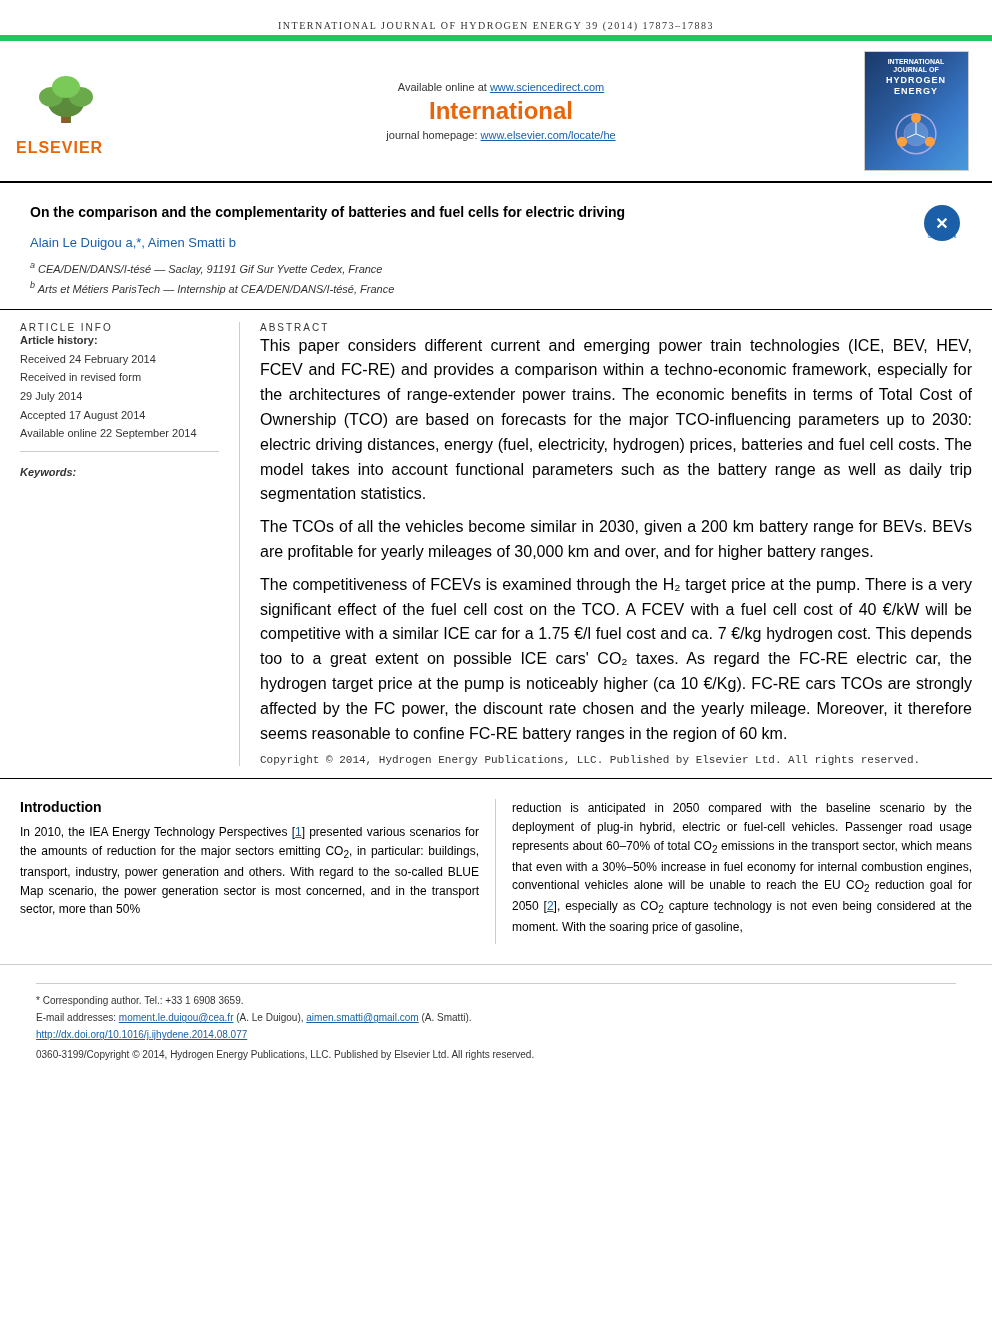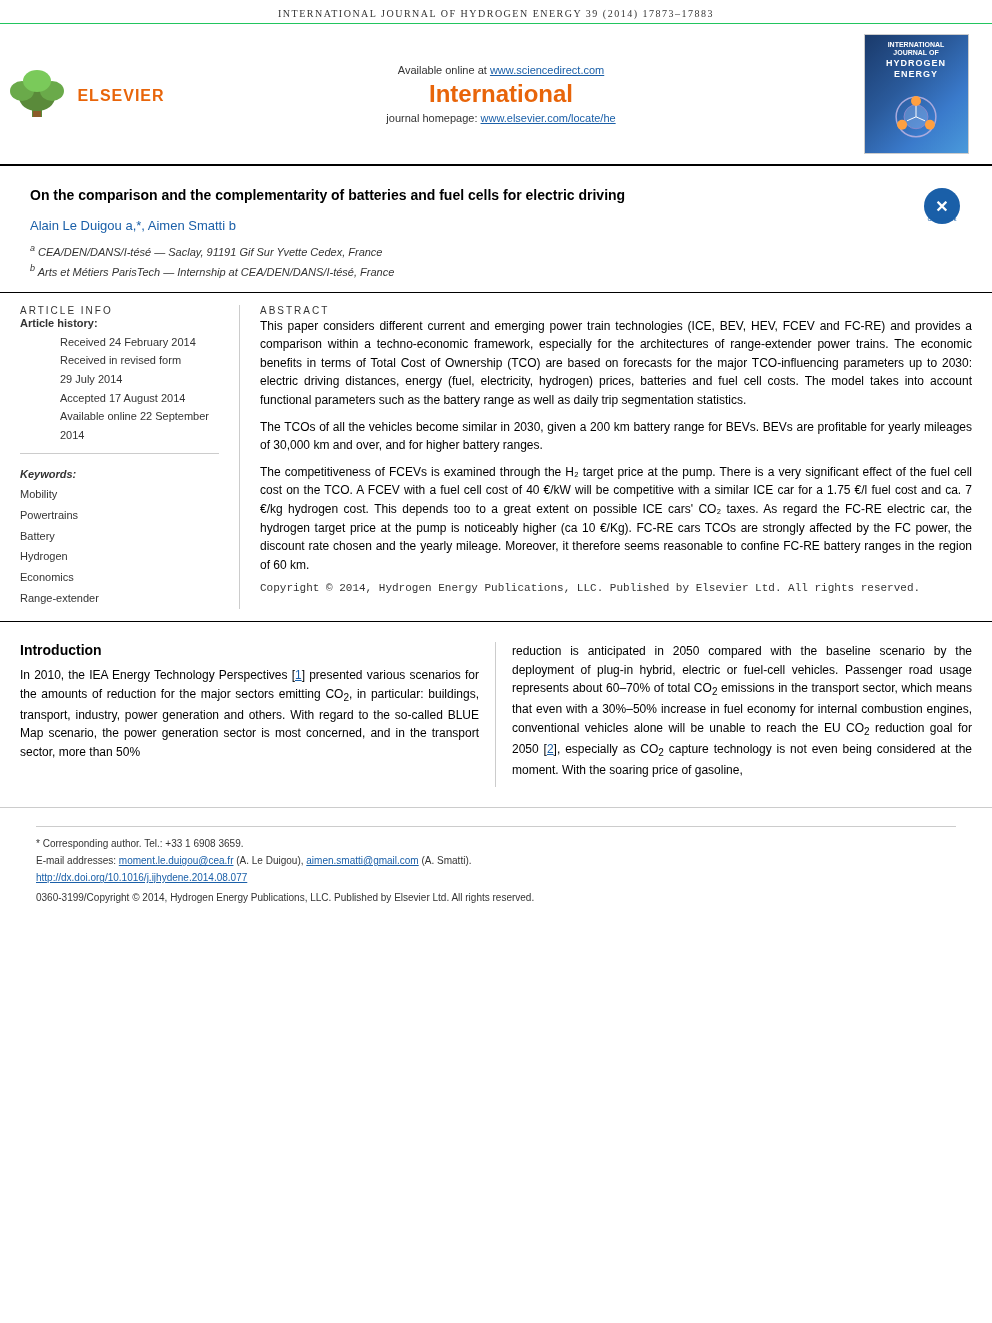--- a/index.html
+++ b/index.html
@@ -8,42 +8,42 @@
       min-height: 1323px;
       background: #fff;
       font-family: 'Times New Roman', Times, serif;
       font-size: 13px;
       color: #000;
     }
 
     
     .journal-header {
       text-align: center;
-      padding: 8px 0 4px;
+      padding: 20px 0 4px;
       font-size: 10px;
       letter-spacing: 1.5px;
       color: #333;
       text-transform: uppercase;
-      border-bottom: 1px solid #22c55e;
+      border-bottom: 6px solid #22c55e;
     }
 
     
     .banner {
       display: flex;
       align-items: stretch;
       border-bottom: 2px solid #000;
       padding: 10px 16px;
       gap: 10px;
     }
 
     .banner-left {
       width: 130px;
       display: flex;
-      flex-direction: row;
-      align-items: center;
+      flex-direction: column;
+      align-items: flex-start;
       justify-content: center;
     }
 
     .elsevier-logo {
       width: 100px;
       height: 70px;
       display: flex;
       flex-direction: column;
       align-items: center;
       justify-content: center;
@@ -218,21 +218,20 @@
       color: #333;
       margin-bottom: 4px;
       font-family: Arial, sans-serif;
     }
 
     .article-history p {
       font-size: 11px;
       color: #333;
       line-height: 1.7;
       font-family: Arial, sans-serif;
-      margin-left: 40px;
     }
 
     .keywords-section {
       margin-top: 14px;
     }
 
     .keywords-section h4 {
       font-size: 11px;
       font-weight: bold;
       color: #333;
@@ -243,21 +242,21 @@
 
     .keywords-list {
       font-size: 11px;
       color: #333;
       line-height: 1.9;
       font-family: Arial, sans-serif;
       list-style: none;
     }
 
     .abstract-text {
-      font-size: 12px;
+      font-size: 16px;
       line-height: 1.55;
       color: #000;
       text-align: justify;
       font-family: Arial, sans-serif;
     }
 
     .abstract-text p {
       margin-bottom: 8px;
     }
 
@@ -425,28 +424,20 @@
       <p>Received in revised form</p>
       <p>29 July 2014</p>
       <p>Accepted 17 August 2014</p>
       <p>Available online 22 September 2014</p>
     </div>
 
     <hr class="thin">
 
     <div class="keywords-section">
       <h4><em>Keywords:</em></h4>
-      <ul class="keywords-list">
-        <li>Mobility</li>
-        <li>Powertrains</li>
-        <li>Battery</li>
-        <li>Hydrogen</li>
-        <li>Economics</li>
-        <li>Range-extender</li>
-      </ul>
     </div>
   </div>
 
   <div class="right-col">
     <div class="section-label">Abstract</div>
 
     <div class="abstract-text">
       <p>This paper considers different current and emerging power train technologies (ICE, BEV, HEV, FCEV and FC-RE) and provides a comparison within a techno-economic framework, especially for the architectures of range-extender power trains. The economic benefits in terms of Total Cost of Ownership (TCO) are based on forecasts for the major TCO-influencing parameters up to 2030: electric driving distances, energy (fuel, electricity, hydrogen) prices, batteries and fuel cell costs. The model takes into account functional parameters such as the battery range as well as daily trip segmentation statistics.</p>
       <p>The TCOs of all the vehicles become similar in 2030, given a 200 km battery range for BEVs. BEVs are profitable for yearly mileages of 30,000 km and over, and for higher battery ranges.</p>
       <p>The competitiveness of FCEVs is examined through the H₂ target price at the pump. There is a very significant effect of the fuel cell cost on the TCO. A FCEV with a fuel cell cost of 40 €/kW will be competitive with a similar ICE car for a 1.75 €/l fuel cost and ca. 7 €/kg hydrogen cost. This depends too to a great extent on possible ICE cars' CO₂ taxes. As regard the FC-RE electric car, the hydrogen target price at the pump is noticeably higher (ca 10 €/Kg). FC-RE cars TCOs are strongly affected by the FC power, the discount rate chosen and the yearly mileage. Moreover, it therefore seems reasonable to confine FC-RE battery ranges in the region of 60 km.</p>

